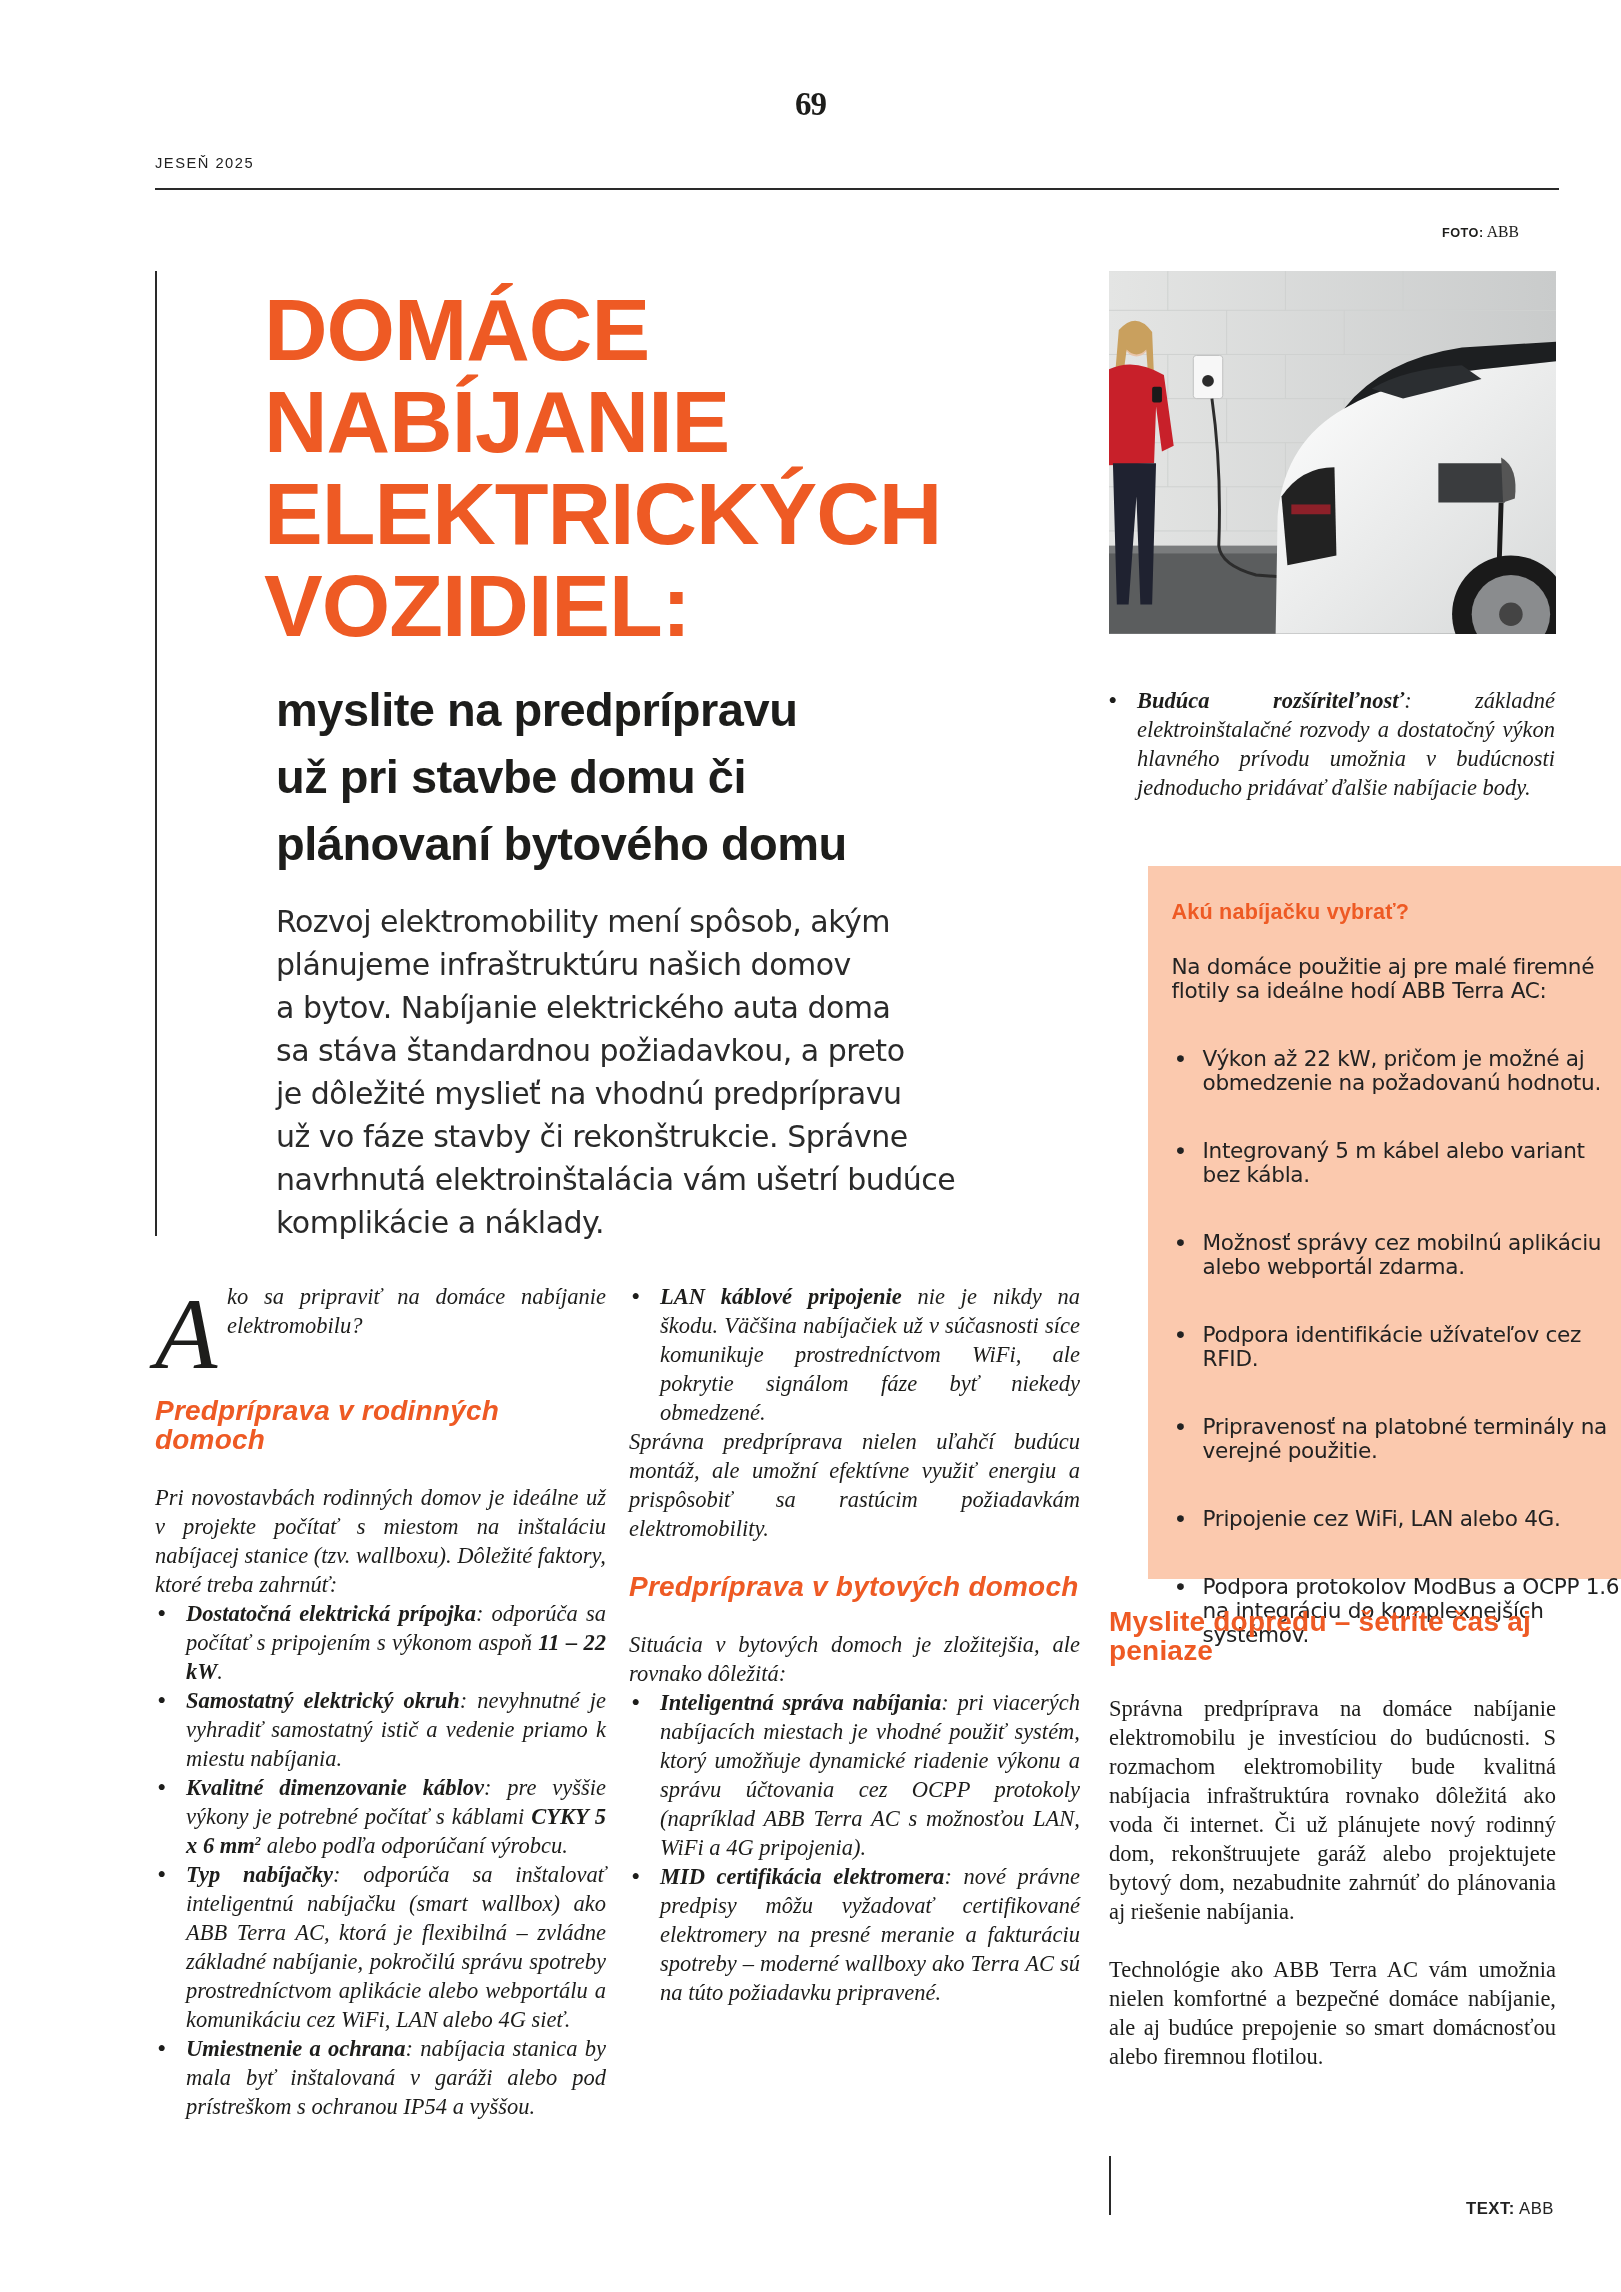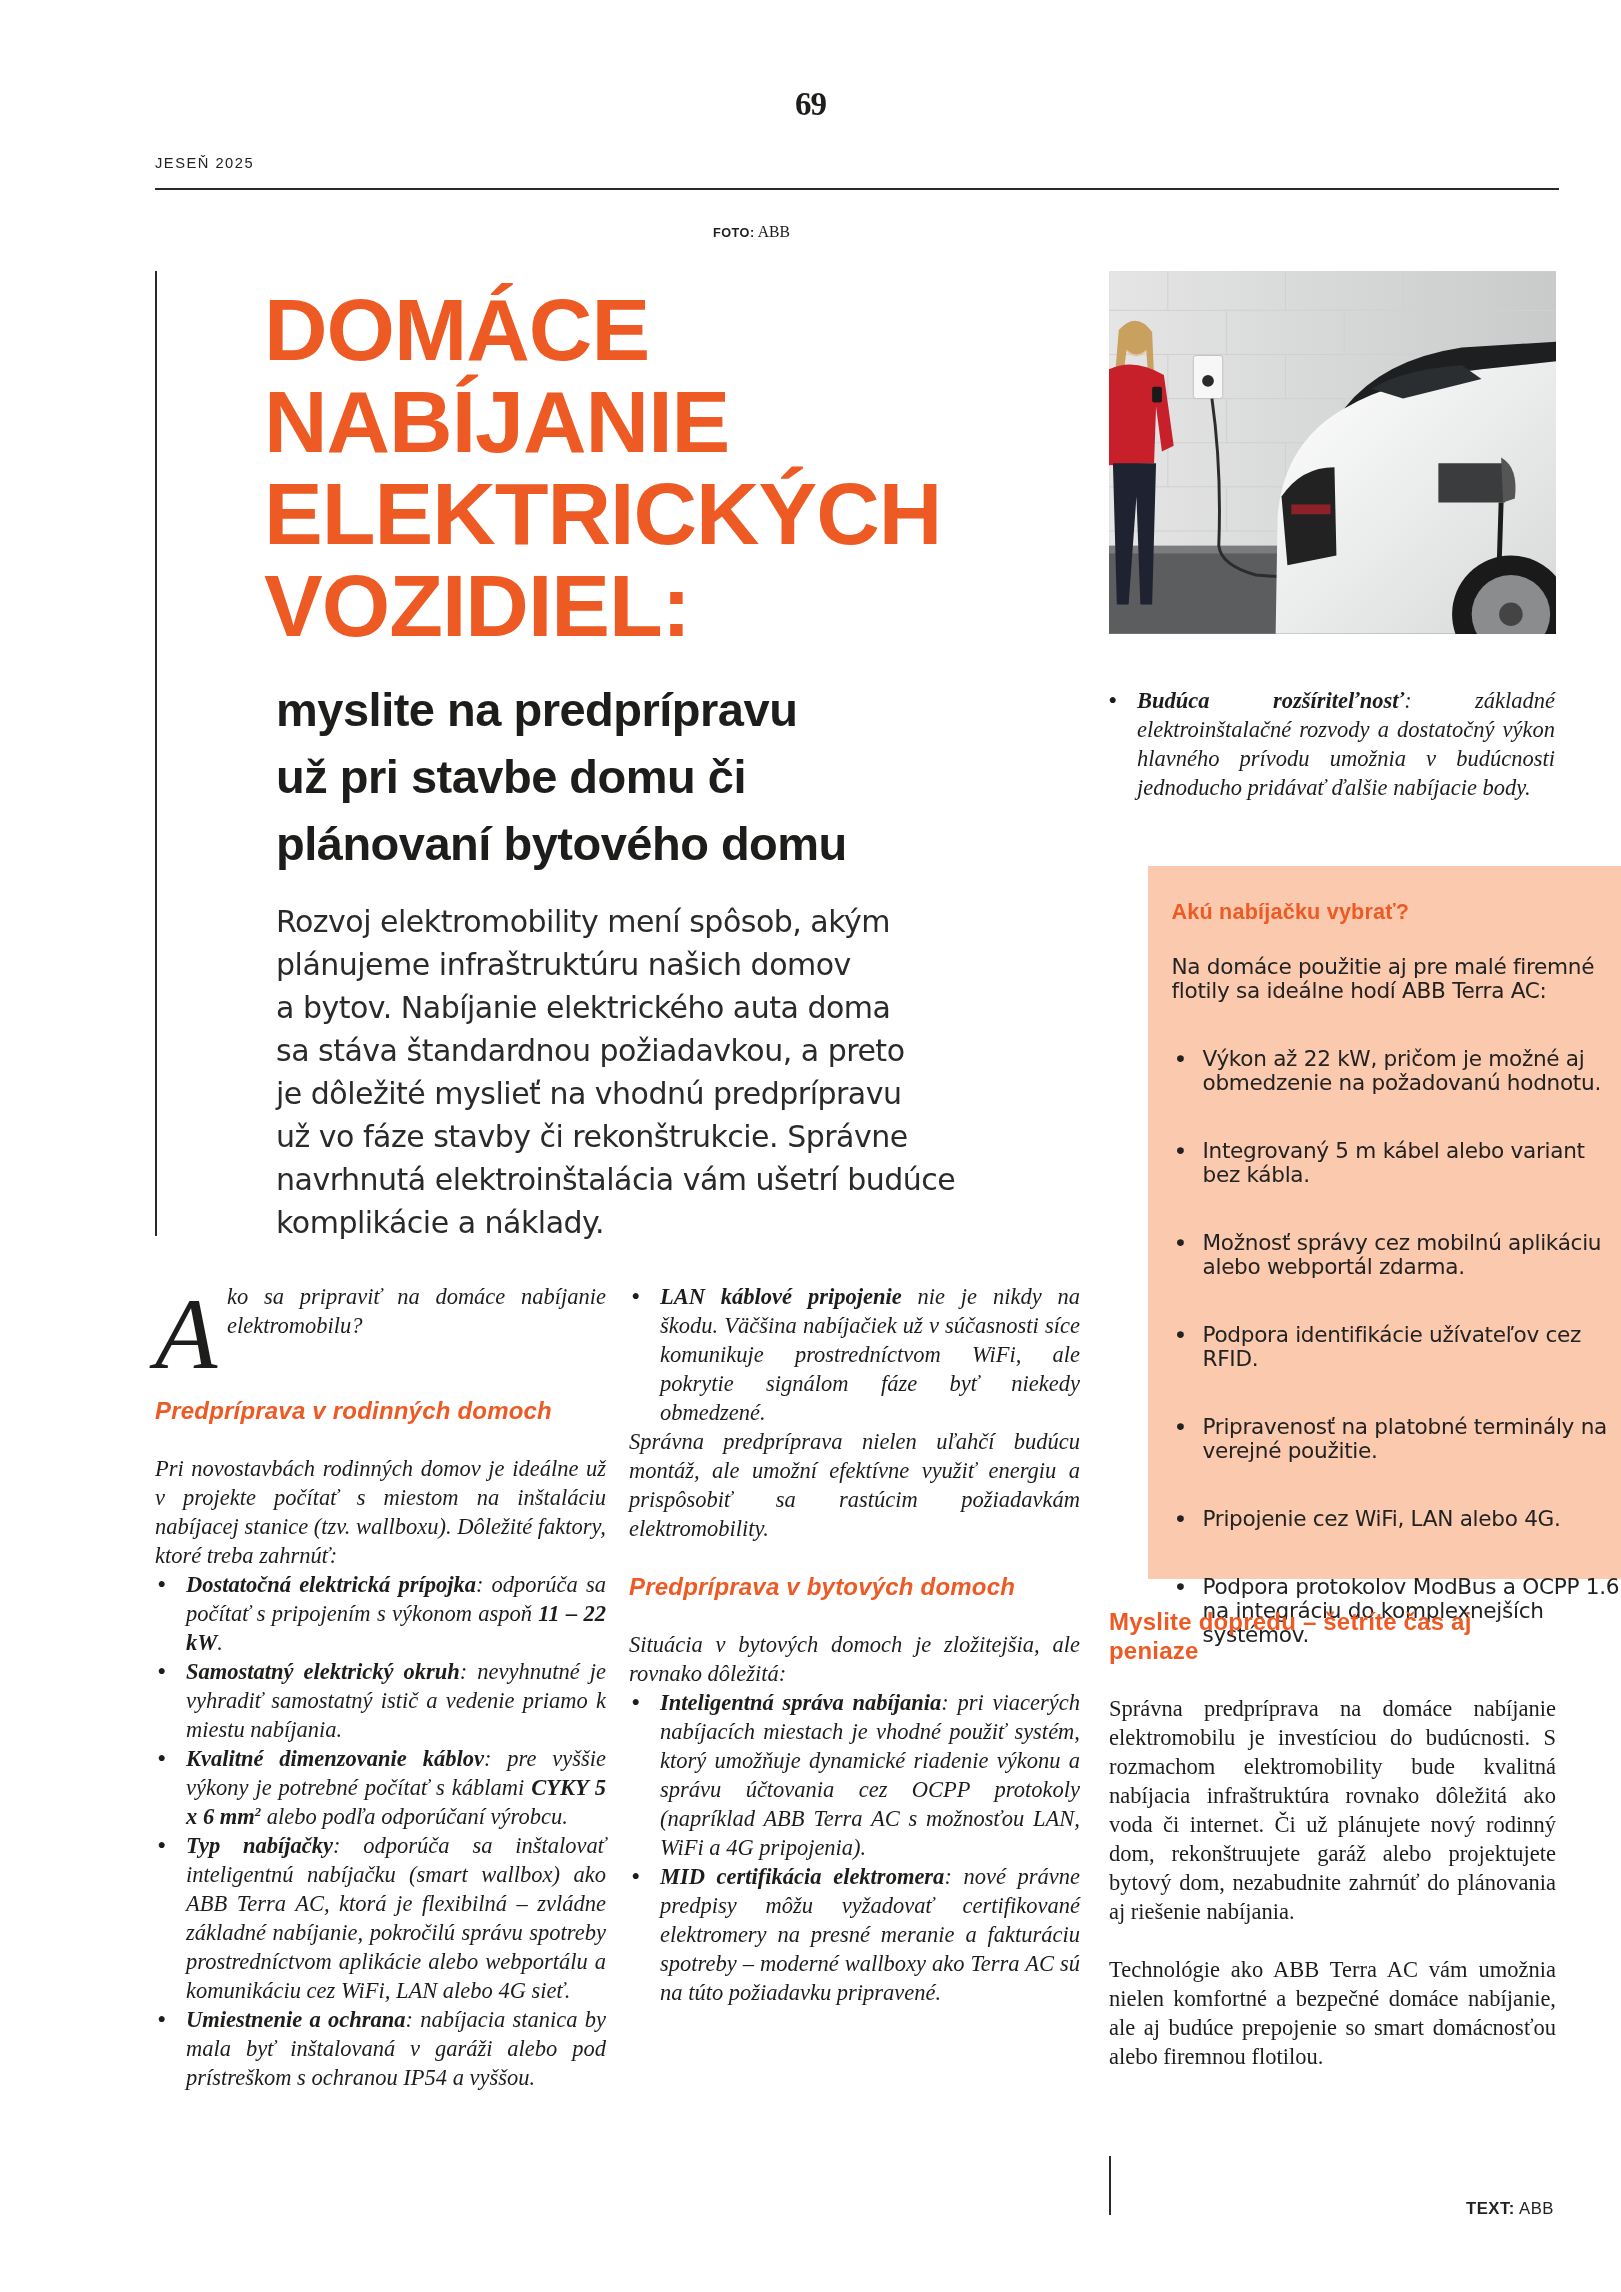--- a/index.html
+++ b/index.html
@@ -4,21 +4,21 @@
 <style>
   * { box-sizing: border-box; margin: 0; padding: 0; }
   html, body { width: 1621px; height: 2293px; background: #ffffff; overflow: hidden; }
   body { position: relative; color: #1d1d1b; font-family: "Liberation Serif", "DejaVu Serif", serif; }
 
   .page-number { position: absolute; top: 86px; left: 0; width: 1621px; text-align: center;
     font-family: "Liberation Serif", serif; font-weight: bold; font-size: 33px; letter-spacing: -1px; }
   .issue { position: absolute; top: 155px; left: 155px; font-family: "Liberation Sans", sans-serif;
     font-size: 14.7px; letter-spacing: 1.5px; color: #222; }
   .header-rule { position: absolute; top: 188px; left: 155px; width: 1404px; height: 2px; background: #2a2a2a; }
-  .photo-credit { position: absolute; top: 223px; left: 0; width: 1503px; text-align: center;
+  .photo-credit { position: absolute; top: 223px; left: 16px; width: 1503px; text-align: right;
     font-size: 15.7px; }
   .photo-credit .lbl { font-family: "Liberation Sans", sans-serif; font-weight: bold; font-size: 12.7px; letter-spacing: 0.5px; }
 
   .lead-bar { position: absolute; left: 155px; top: 271px; width: 2px; height: 965px; background: #2a2a2a; }
 
   .title { position: absolute; left: 264px; top: 284px; width: 804px;
     font-family: "Liberation Sans", sans-serif; font-weight: bold; color: #ee5a24;
     font-size: 88px; line-height: 92px; letter-spacing: -1px; }
   .title div { white-space: nowrap; }
   .subtitle { position: absolute; left: 276px; top: 676px; width: 784px;
@@ -31,21 +31,21 @@
 
   .col { position: absolute; font-size: 22.5px; line-height: 29px; text-align: justify; hyphens: manual; font-style: italic; }
   .col1 { left: 155px; top: 1282px; width: 451px; }
   .col2 { left: 629px; top: 1282px; width: 451px; }
   .col3 { left: 1106px; top: 686px; width: 449px; }
   .dropcap { float: left; font-family: "Liberation Serif", serif; font-size: 102px; line-height: 76px;
     margin: 7.8px 9.8px 0 0; padding-top: 5.9px; color: #1d1d1b; }
   .intro { min-height: 94px; }
 
   .h-orange { font-family: "Liberation Sans", sans-serif; font-weight: bold; color: #ee5a24;
-    font-size: 24px; line-height: 29px; text-align: left; letter-spacing: 0.2px; }
+    font-size: 28px; line-height: 29px; text-align: left; letter-spacing: 0.2px; }
   .gap-30 { height: 29px; }
   .gap-20 { height: 19.6px; }
 
   ul.bullets { list-style: none; }
   ul.bullets li { position: relative; padding-left: 31px; }
   ul.bullets li::before { content: "\2022"; position: absolute; left: 2px; top: 0; font-size: 25.5px; }
   b, .bold { font-weight: bold; }
   sup { font-size: 12.7px; line-height: 0; vertical-align: super; font-weight: bold; }
 
   .photo { position: absolute; left: 1109px; top: 271px; width: 447px; height: 363px; overflow: hidden;

